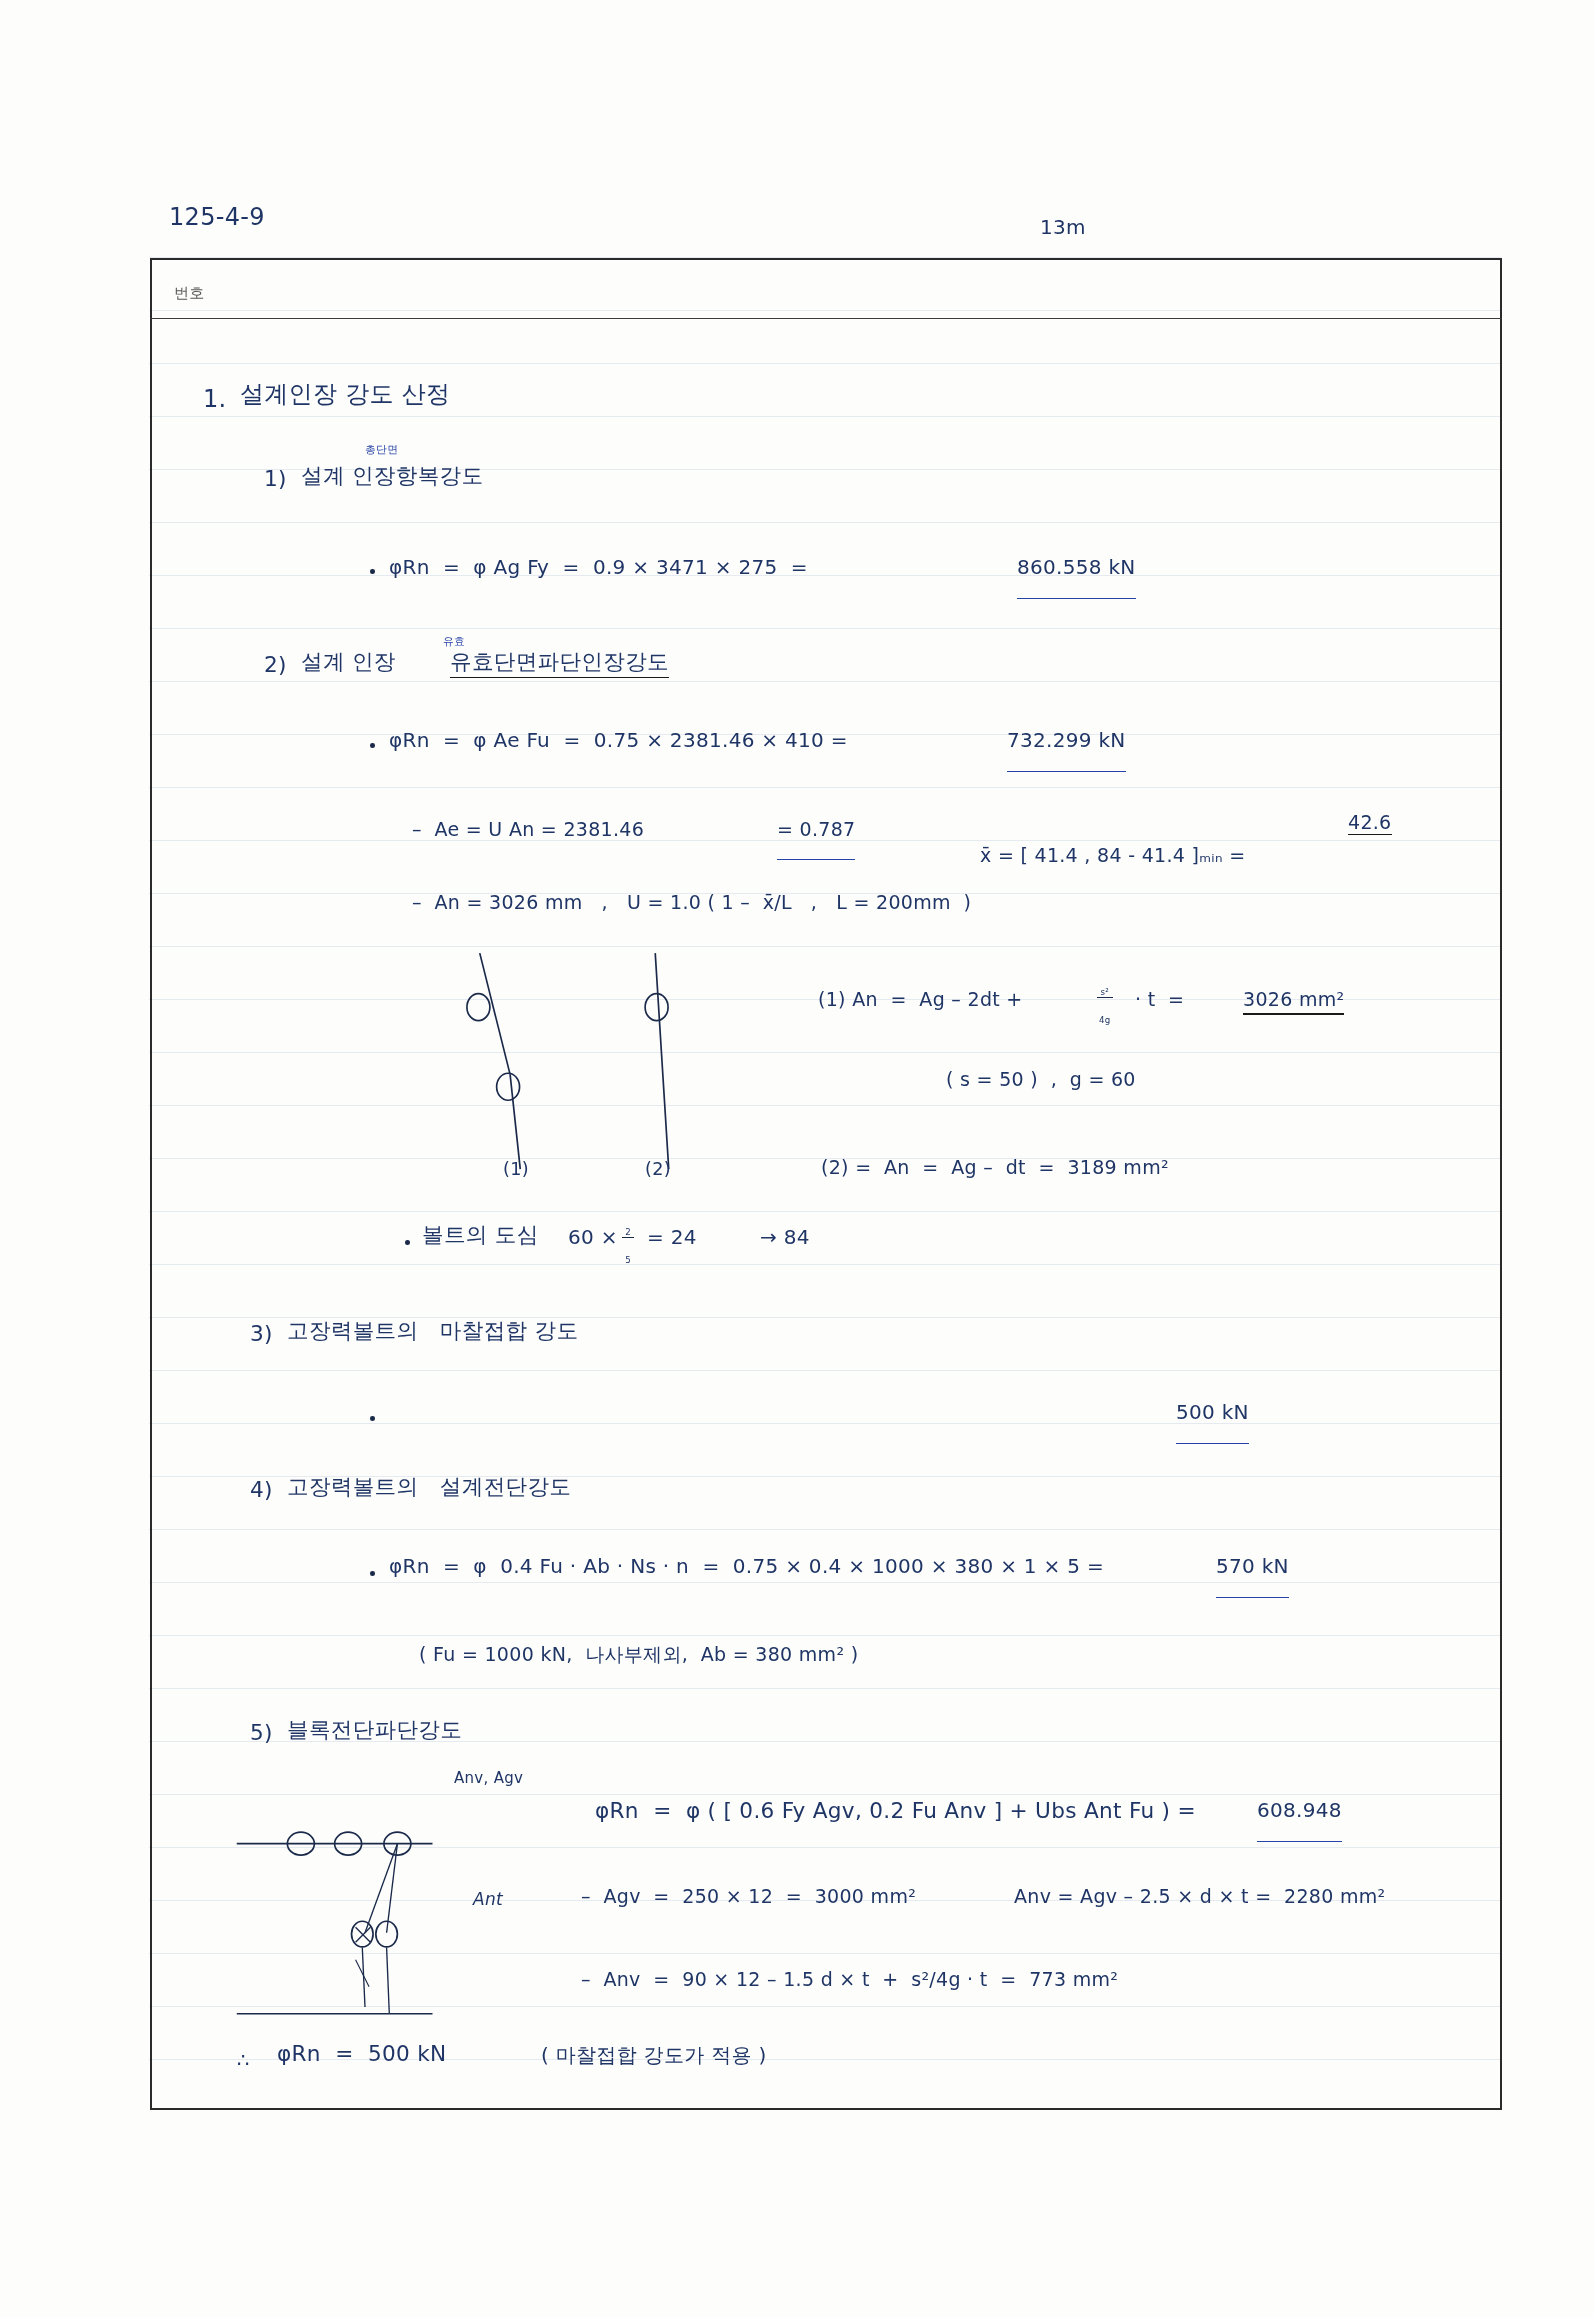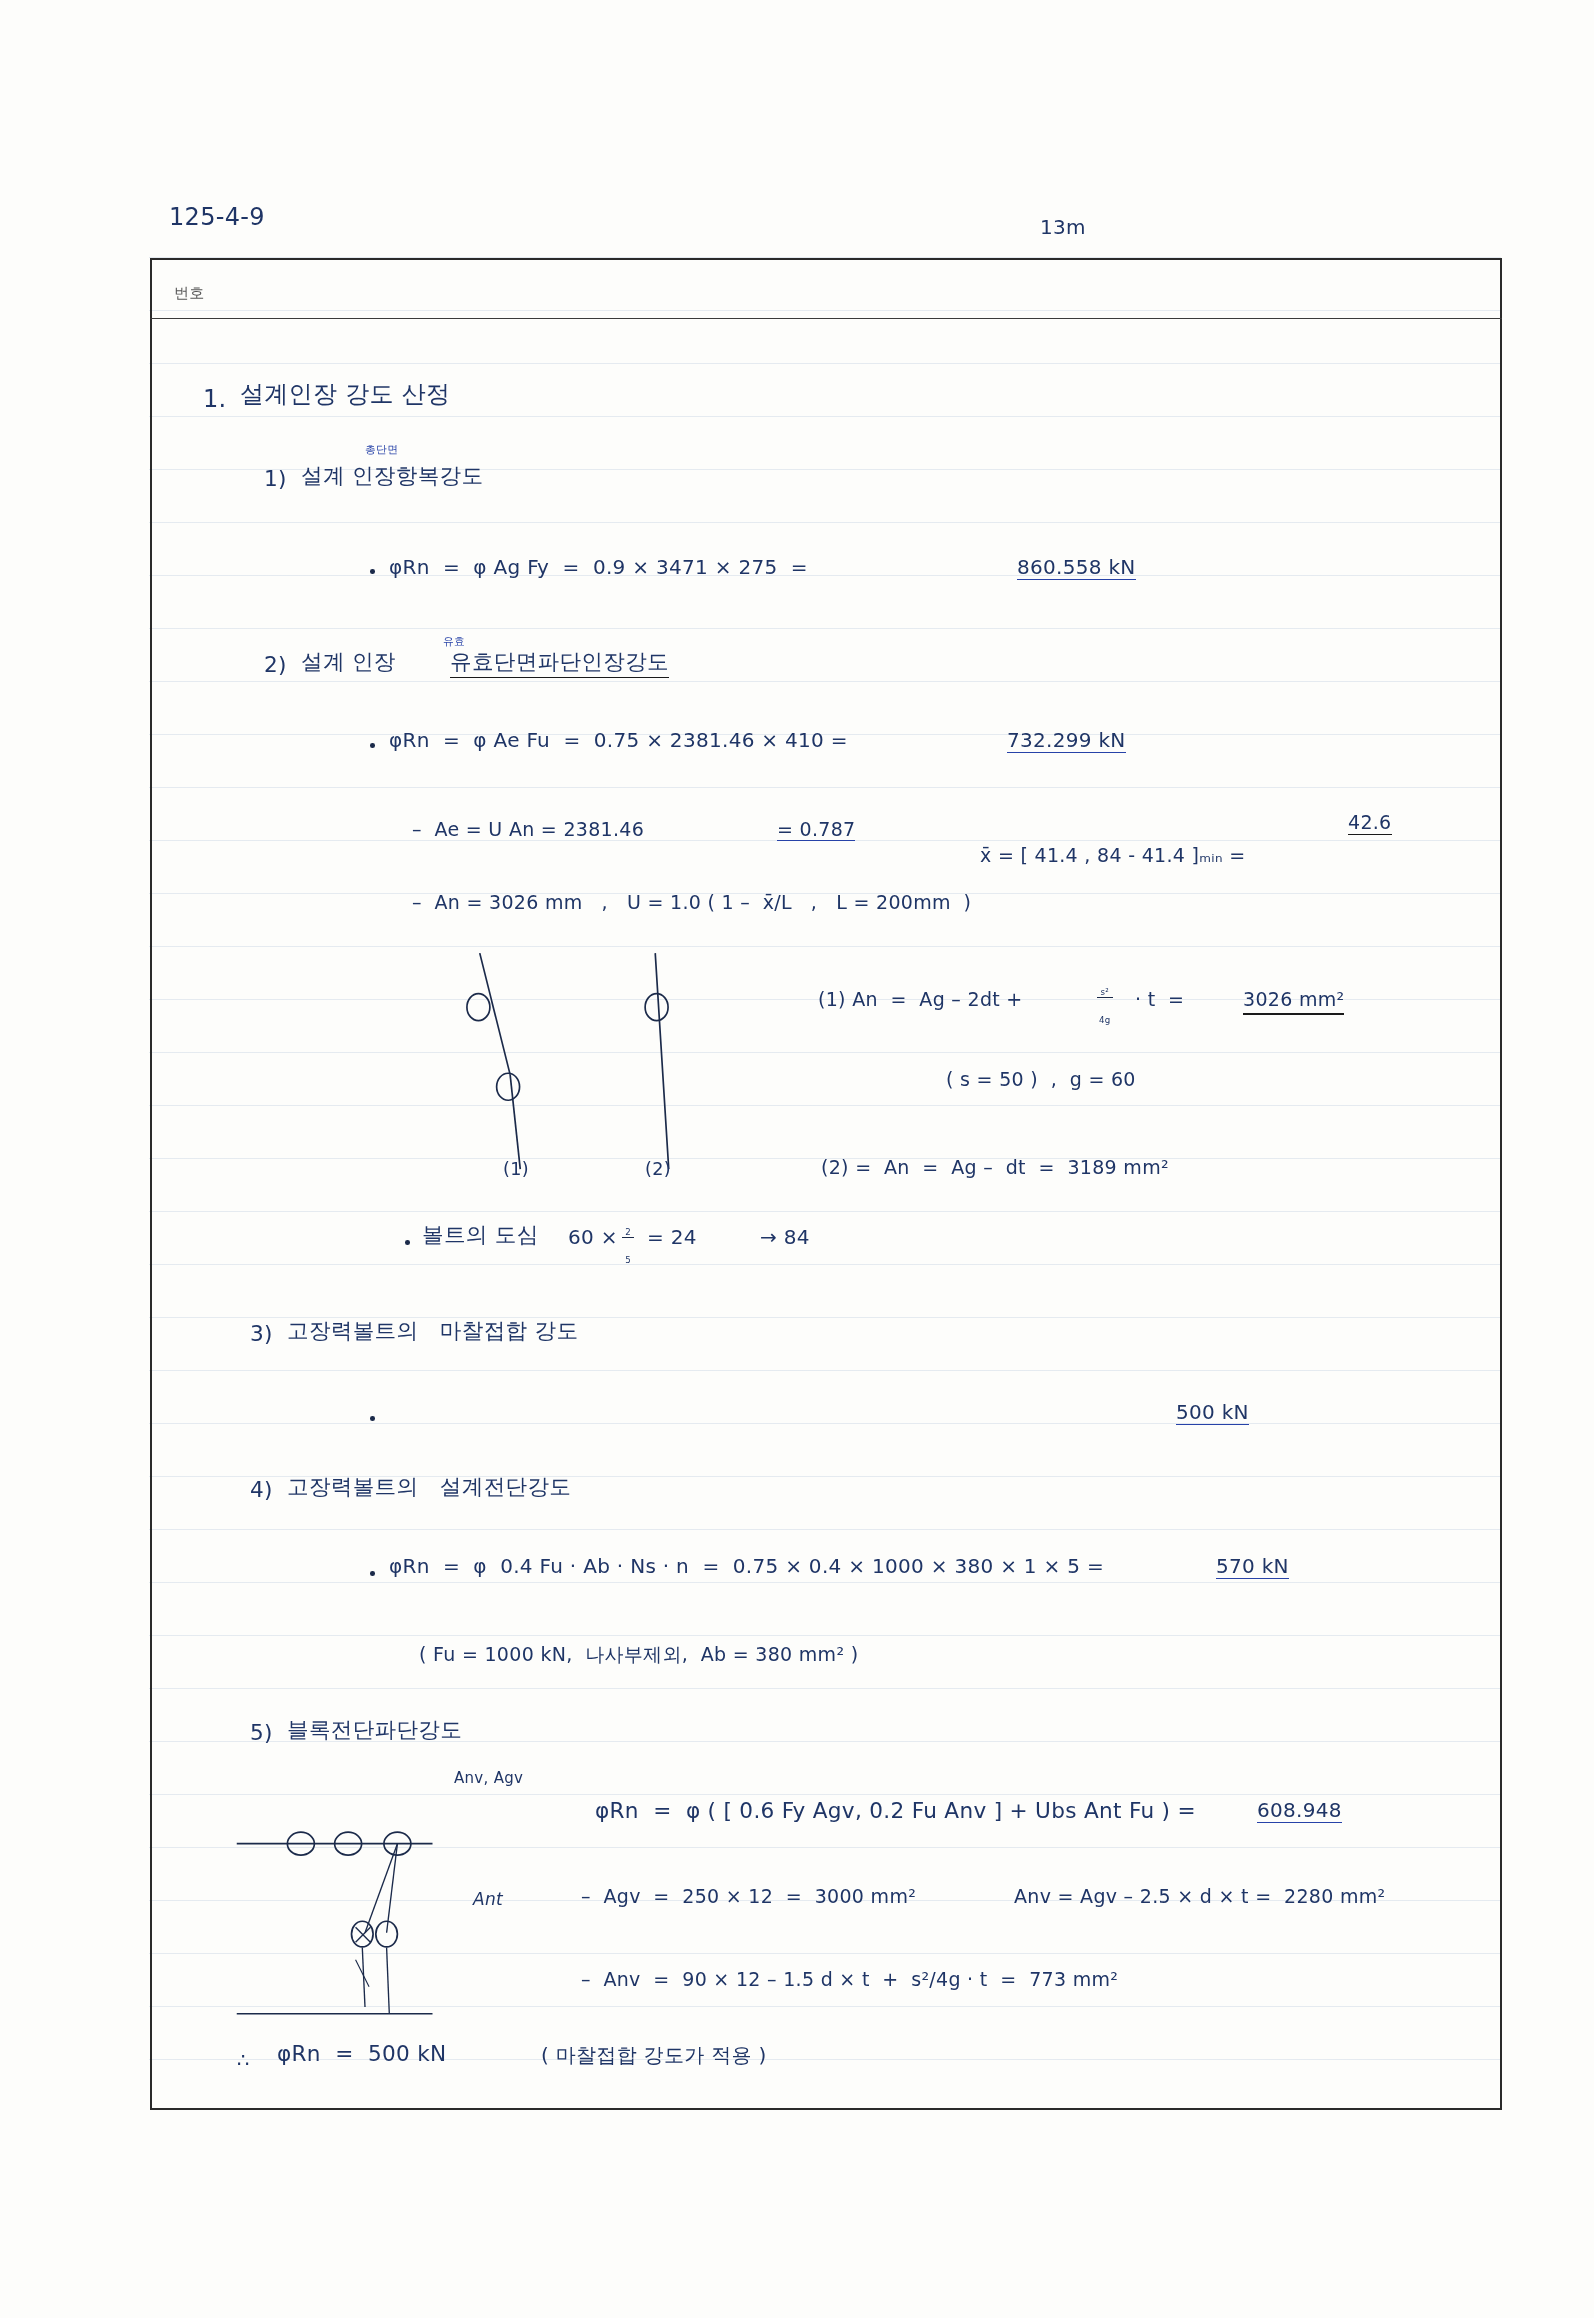--- a/index.html
+++ b/index.html
@@ -65,21 +65,21 @@
   .ink-bright { color: #2742a8; }
   .s22 { font-size: 15px; }
   .s24 { font-size: 17px; font-style: italic; }
   .s26 { font-size: 17.6px; }
   .s28 { font-size: 19px; }
   .s30 { font-size: 20px; }
   .s32 { font-size: 21.6px; }
   .s36 { font-size: 24px; }
   .under {
     border-bottom: 1.4px solid #2742a8;
-    padding-bottom: 0;
+    padding-bottom: 19px;
   }
   .under-dark {
     border-bottom: 1.4px solid #1a1a1a;
     padding-bottom: 1.4px;
   }
   .dbl-under {
     border-bottom: 2px double #1a1a1a;
     padding-bottom: 3px;
   }
   .sketch { position: absolute; }

